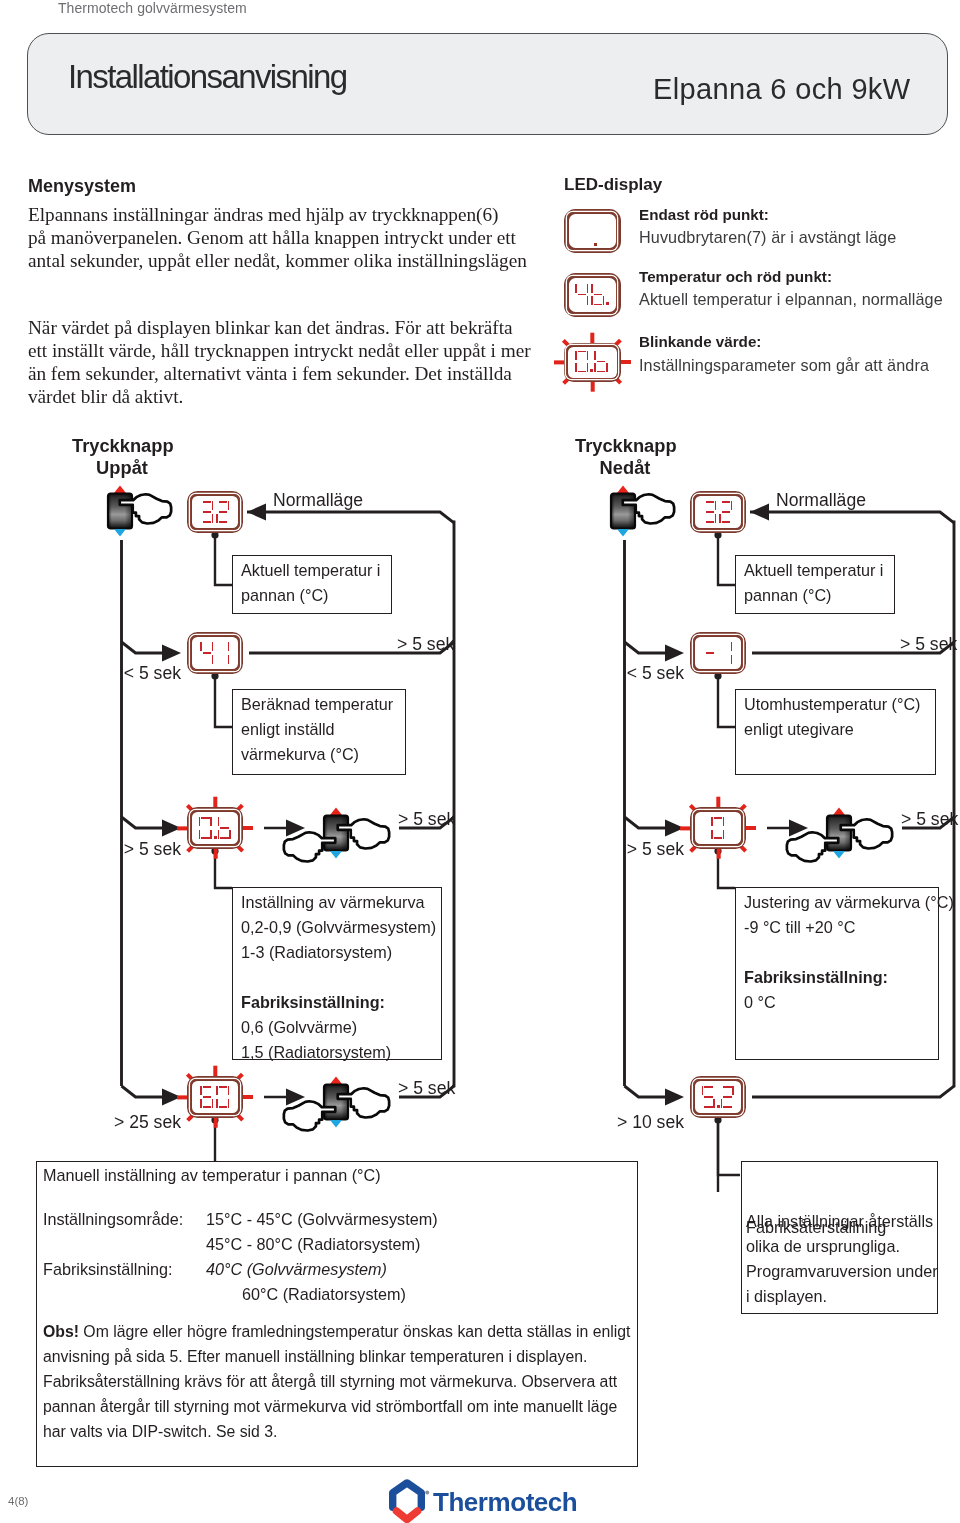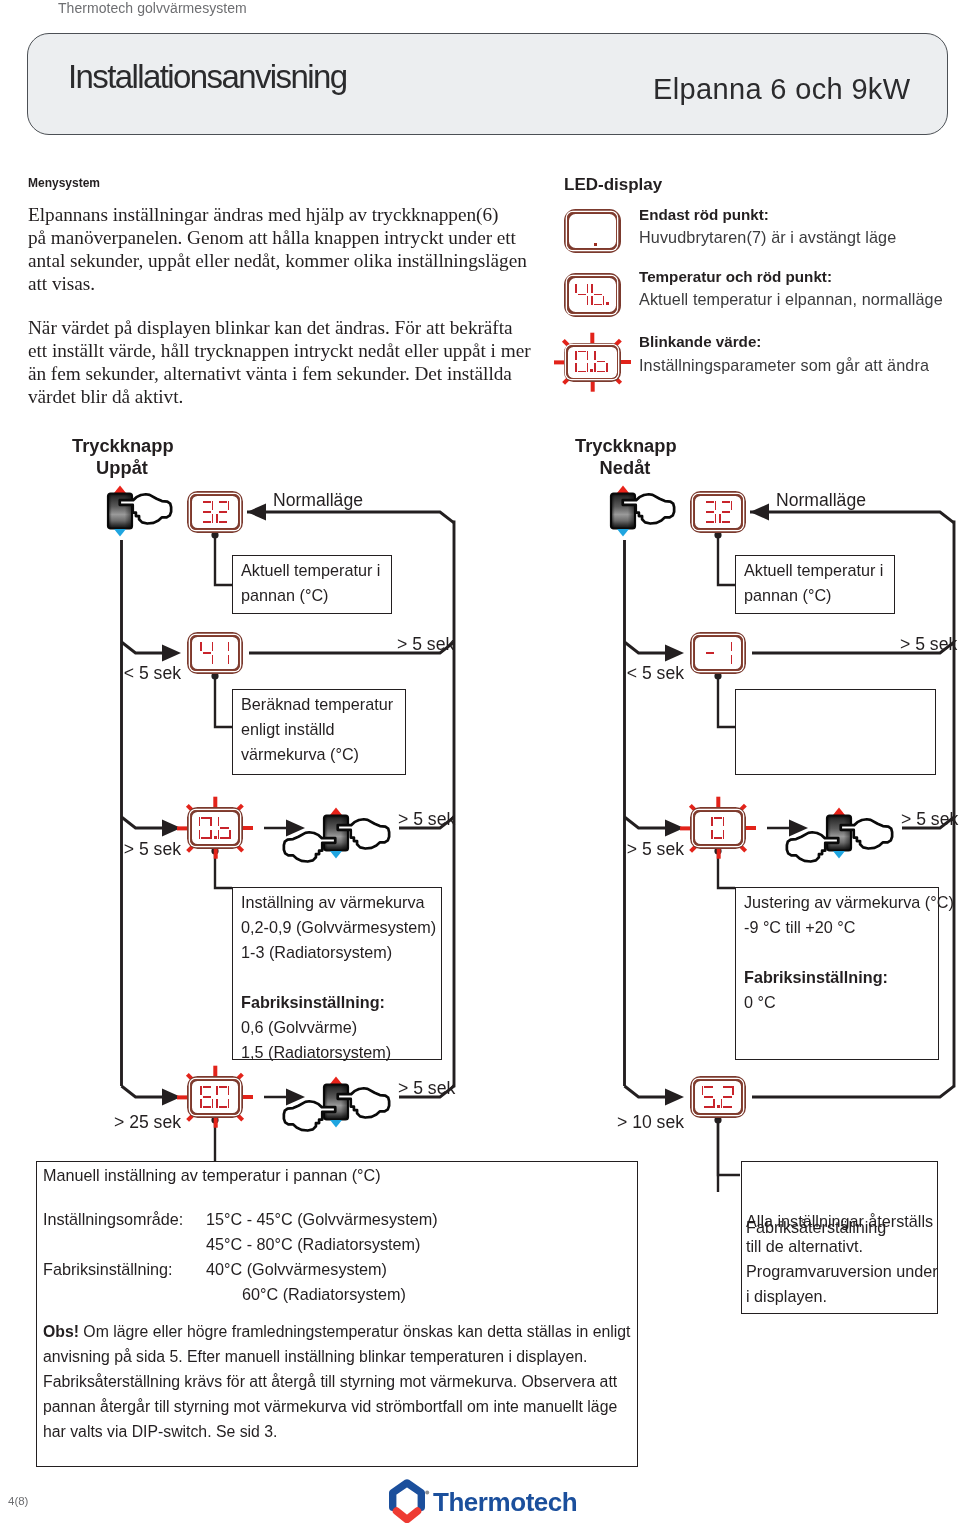--- a/index.html
+++ b/index.html
@@ -8,21 +8,21 @@
   .page{position:absolute;left:0;top:0;width:960px;height:1143px;}
   .abs{position:absolute;}
 
   
   #brand{left:58px;top:0px;font-size:14px;color:#6d6e71;letter-spacing:.05px;}
   #titlebar{left:27px;top:33px;width:921px;height:102px;border:1.6px solid #4c5055;border-radius:22px;background:#eceef0;box-sizing:border-box;}
   #title{left:68px;top:58px;font-size:33px;color:#2b2b2d;letter-spacing:-1.6px;}
   #subtitle{left:653px;top:73px;font-size:29px;color:#2b2b2d;letter-spacing:0.35px;}
 
   
-  #menyheading{left:28px;top:176px;font-size:12px;font-weight:bold;color:#231f20;letter-spacing:0px;}
+  #menyheading{left:28px;top:176px;font-size:18px;font-weight:bold;color:#231f20;letter-spacing:0px;}
   .serifpara{font-family:"Liberation Serif",serif;font-size:19.3px;color:#231f20;line-height:23px;letter-spacing:-0.05px;}
   #p1{left:28px;top:203px;width:540px;white-space:nowrap;}
   #p2{left:28px;top:316px;width:540px;white-space:nowrap;}
 
   
   #ledheading{left:564px;top:175px;font-size:17px;font-weight:bold;color:#231f20;}
   .ledtitle{font-size:15.2px;font-weight:bold;color:#231f20;letter-spacing:0px;}
   .ledtext{font-size:16.2px;color:#3b3b3d;letter-spacing:0.1px;}
 
   
@@ -60,21 +60,20 @@
 
   <div class="abs" id="titlebar"></div>
   <div class="abs" id="title">Installationsanvisning</div>
   <div class="abs" id="subtitle">Elpanna 6 och 9kW</div>
 
   <div class="abs" id="menyheading">Menysystem</div>
   <div class="abs serifpara" id="p1">
       <div class="ln">Elpannans inställningar ändras med hjälp av tryckknappen(6)</div>
       <div class="ln">på manöverpanelen. Genom att hålla knappen intryckt under ett</div>
       <div class="ln">antal sekunder, uppåt eller nedåt, kommer olika inställningslägen</div>
-      <div class="ln">att visas.</div>
     </div>
   <div class="abs serifpara" id="p2">
       <div class="ln">När värdet på displayen blinkar kan det ändras. För att bekräfta</div>
       <div class="ln">ett inställt värde, håll trycknappen intryckt nedåt eller uppåt i mer</div>
       <div class="ln">än fem sekunder, alternativt vänta i fem sekunder. Det inställda</div>
       <div class="ln">värdet blir då aktivt.</div>
     </div>
 
   <div class="abs" id="ledheading">LED-display</div>
 
@@ -392,20 +391,24 @@
       </div>
       <div class="abs seklabel" style="left: 584px; top: 663px; width: 100px; text-align: right;">&lt; 5 sek</div>
       <div class="abs ledbox" style="left: 690px; top: 632px; width: 56px; height: 42px; border: 5px solid rgb(123, 58, 46); border-radius: 10.5px;"><div class="inner"></div><span class="seg7 abs" style="width: 29.5px; height: 22px; left: 8px; top: 5px;"><span class="seg7" style="width: 13.5px; height: 22px; left: 0px; top: 0px; position: absolute;">
             <i style="left: 2.5px; top: 10.05px; width: 8.5px; height: 1.9px;"></i>
           </span><span class="seg7" style="width: 13.5px; height: 22px; left: 16px; top: 0px; position: absolute;">
             <i style="left: 11.6px; top: 0px; width: 1.9px; height: 9.45px;"></i>
             <i style="left: 11.6px; top: 12.55px; width: 1.9px; height: 9.45px;"></i>
           </span></span></div>
       <div class="abs seklabel" style="left: 900px; top: 634px;">&gt; 5 sek</div>
       <div class="abs flowbox" style="left: 735px; top: 689px; width: 201px; height: 86px;"></div>
+      <div class="abs boxtext" style="left: 744px; top: 692px;">
+        <div class="ln">Utomhustemperatur (°C)</div>
+        <div class="ln">enligt utegivare</div>
+      </div>
       <div class="abs seklabel" style="left: 584px; top: 839px; width: 100px; text-align: right;">&gt; 5 sek</div>
       <div class="abs rays" style="left: 676px; top: 794px; width: 84px; height: 68px;">
         <i style="position: absolute; left: 33.5px; top: 9.3px; width: 17px; height: 4.4px; transform: rotate(-90deg);"></i>
         <i style="position: absolute; left: 55.4026px; top: 15.0946px; width: 17px; height: 4.4px; transform: rotate(-45deg);"></i>
         <i style="position: absolute; left: 63px; top: 31.8px; width: 17px; height: 4.4px; transform: rotate(0deg);"></i>
         <i style="position: absolute; left: 55.4026px; top: 48.5054px; width: 17px; height: 4.4px; transform: rotate(45deg);"></i>
         <i style="position: absolute; left: 33.5px; top: 54.3px; width: 17px; height: 4.4px; transform: rotate(90deg);"></i>
         <i style="position: absolute; left: 11.5974px; top: 48.5054px; width: 17px; height: 4.4px; transform: rotate(135deg);"></i>
         <i style="position: absolute; left: 4px; top: 31.8px; width: 17px; height: 4.4px; transform: rotate(180deg);"></i>
         <i style="position: absolute; left: 11.5974px; top: 15.0946px; width: 17px; height: 4.4px; transform: rotate(-135deg);"></i>
@@ -475,27 +478,27 @@
             <i style="left: 2.5px; top: 20.1px; width: 8.5px; height: 1.9px;"></i>
             <i style="left: 0px; top: 12.55px; width: 1.9px; height: 9.45px;"></i>
             <i style="left: 2.5px; top: 10.05px; width: 8.5px; height: 1.9px;"></i>
           </span></span></div>
       <div class="abs flowbox" style="left: 36px; top: 1161px; width: 602px; height: 306px;"></div>
       <div class="abs boxtext" style="left: 43px; top: 1163px;">Manuell inställning av temperatur i pannan (°C)</div>
       <div class="abs boxtext" style="left: 43px; top: 1207px;">Inställningsområde:</div>
       <div class="abs boxtext" style="left: 206px; top: 1207px;">15°C - 45°C (Golvvärmesystem)</div>
       <div class="abs boxtext" style="left: 206px; top: 1232px;">45°C - 80°C (Radiatorsystem)</div>
       <div class="abs boxtext" style="left: 43px; top: 1257px;">Fabriksinställning:</div>
-      <div class="abs boxtext" style="left: 206px; top: 1257px;">40°C (Golvvärmesystem)</div>
+      <div class="abs boxtext" style="left: 206px; top: 1257px; font-style: italic;">40°C (Golvvärmesystem)</div>
       <div class="abs boxtext" style="left: 206px; top: 1282px; margin-left: 36px;">60°C (Radiatorsystem)</div>
       <div class="abs flowbox" style="left: 741px; top: 1161px; width: 197px; height: 153px;"></div>
       <div class="abs boxtext" style="left: 746px; top: 1215px;">Fabriksåterställning</div>
       <div class="abs boxtext" style="left: 746px; top: 1209px;">
         <div class="ln">Alla inställningar återställs</div>
-        <div class="ln">till de alternativt.</div>
+        <div class="ln">olika de ursprungliga.</div>
         <div class="ln">Programvaruversion under</div>
         <div class="ln">i displayen.</div>
       </div>
       <div class="abs ledbox" style="left: 563.5px; top: 209px; width: 57px; height: 44px; border: 5.5px solid rgb(123, 58, 46); border-radius: 11.55px;"><div class="inner"></div><span class="seg7 abs" style="width: 0px; height: 22px; left: 23px; top: 5.5px;"></span></div>
       <span class="dp abs" style="left: 594px; top: 243px; width: 3px; height: 3px; background: rgb(156, 46, 34);"></span>
       <div class="abs ledbox" style="left: 563.5px; top: 273px; width: 57px; height: 44px; border: 5.5px solid rgb(123, 58, 46); border-radius: 11.55px;"><div class="inner"></div><span class="seg7 abs" style="width: 32.54px; height: 22px; left: 6.5px; top: 5.5px;"><span class="seg7" style="width: 13.5px; height: 22px; left: 0px; top: 0px; position: absolute;">
             <i style="left: 11.6px; top: 0px; width: 1.9px; height: 9.45px;"></i>
             <i style="left: 11.6px; top: 12.55px; width: 1.9px; height: 9.45px;"></i>
             <i style="left: 0px; top: 0px; width: 1.9px; height: 9.45px;"></i>
             <i style="left: 2.5px; top: 10.05px; width: 8.5px; height: 1.9px;"></i>

